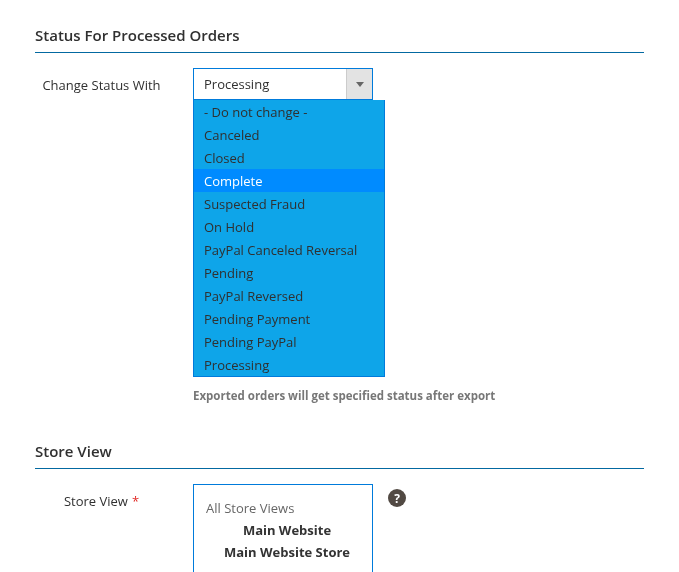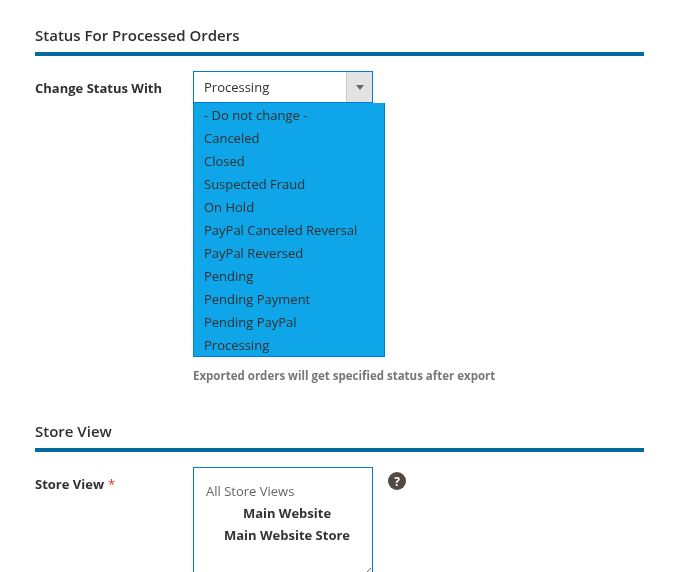--- a/index.html
+++ b/index.html
@@ -9,38 +9,38 @@
       color: #333;
       padding: 20px 35px;
       width: 679px;
       background: #fff;
     }
     .section-title {
       font-size: 15px;
       font-weight: 600;
       color: #303030;
       padding-bottom: 7px;
-      border-bottom: 4px solid #0369a1;
+      border-bottom: 1px solid #0369a1;
       margin-top: 5px;
       margin-bottom: 15px;
     }
     .section-title.second {
       margin-top: 38px;
     }
     .field-row {
       display: flex;
       align-items: flex-start;
     }
     .field-label {
       width: 158px;
-      text-align: left;
+      text-align: center;
       padding-right: 25px;
       padding-top: 8px;
       font-size: 13px;
-      font-weight: 700;
+      font-weight: 400;
       color: #303030;
       flex-shrink: 0;
     }
     .field-label.required::after {
       content: "*";
       color: #e02b27;
       margin-left: 4px;
       font-weight: normal;
     }
     .field-control {
@@ -143,25 +143,26 @@
       <div class="select-arrow">
         <svg viewBox="0 0 10 6">
             <path d="M0 0 L5 6 L10 0 Z" fill="#666"></path>
           </svg>
       </div>
     </div>
     <div class="dropdown" id="status-dropdown">
         <div class="dropdown-item">- Do not change -</div>
         <div class="dropdown-item">Canceled</div>
         <div class="dropdown-item">Closed</div>
+        <div class="dropdown-item highlighted">Complete</div>
         <div class="dropdown-item">Suspected Fraud</div>
         <div class="dropdown-item">On Hold</div>
         <div class="dropdown-item">PayPal Canceled Reversal</div>
+        <div class="dropdown-item">Pending</div>
         <div class="dropdown-item">PayPal Reversed</div>
-        <div class="dropdown-item">Pending</div>
         <div class="dropdown-item">Pending Payment</div>
         <div class="dropdown-item">Pending PayPal</div>
         <div class="dropdown-item">Processing</div>
       </div>
     <div class="help-text">Exported orders will get specified status after export</div>
   </div>
 </div>
 
 <div class="section-title second">Store View</div>
 

